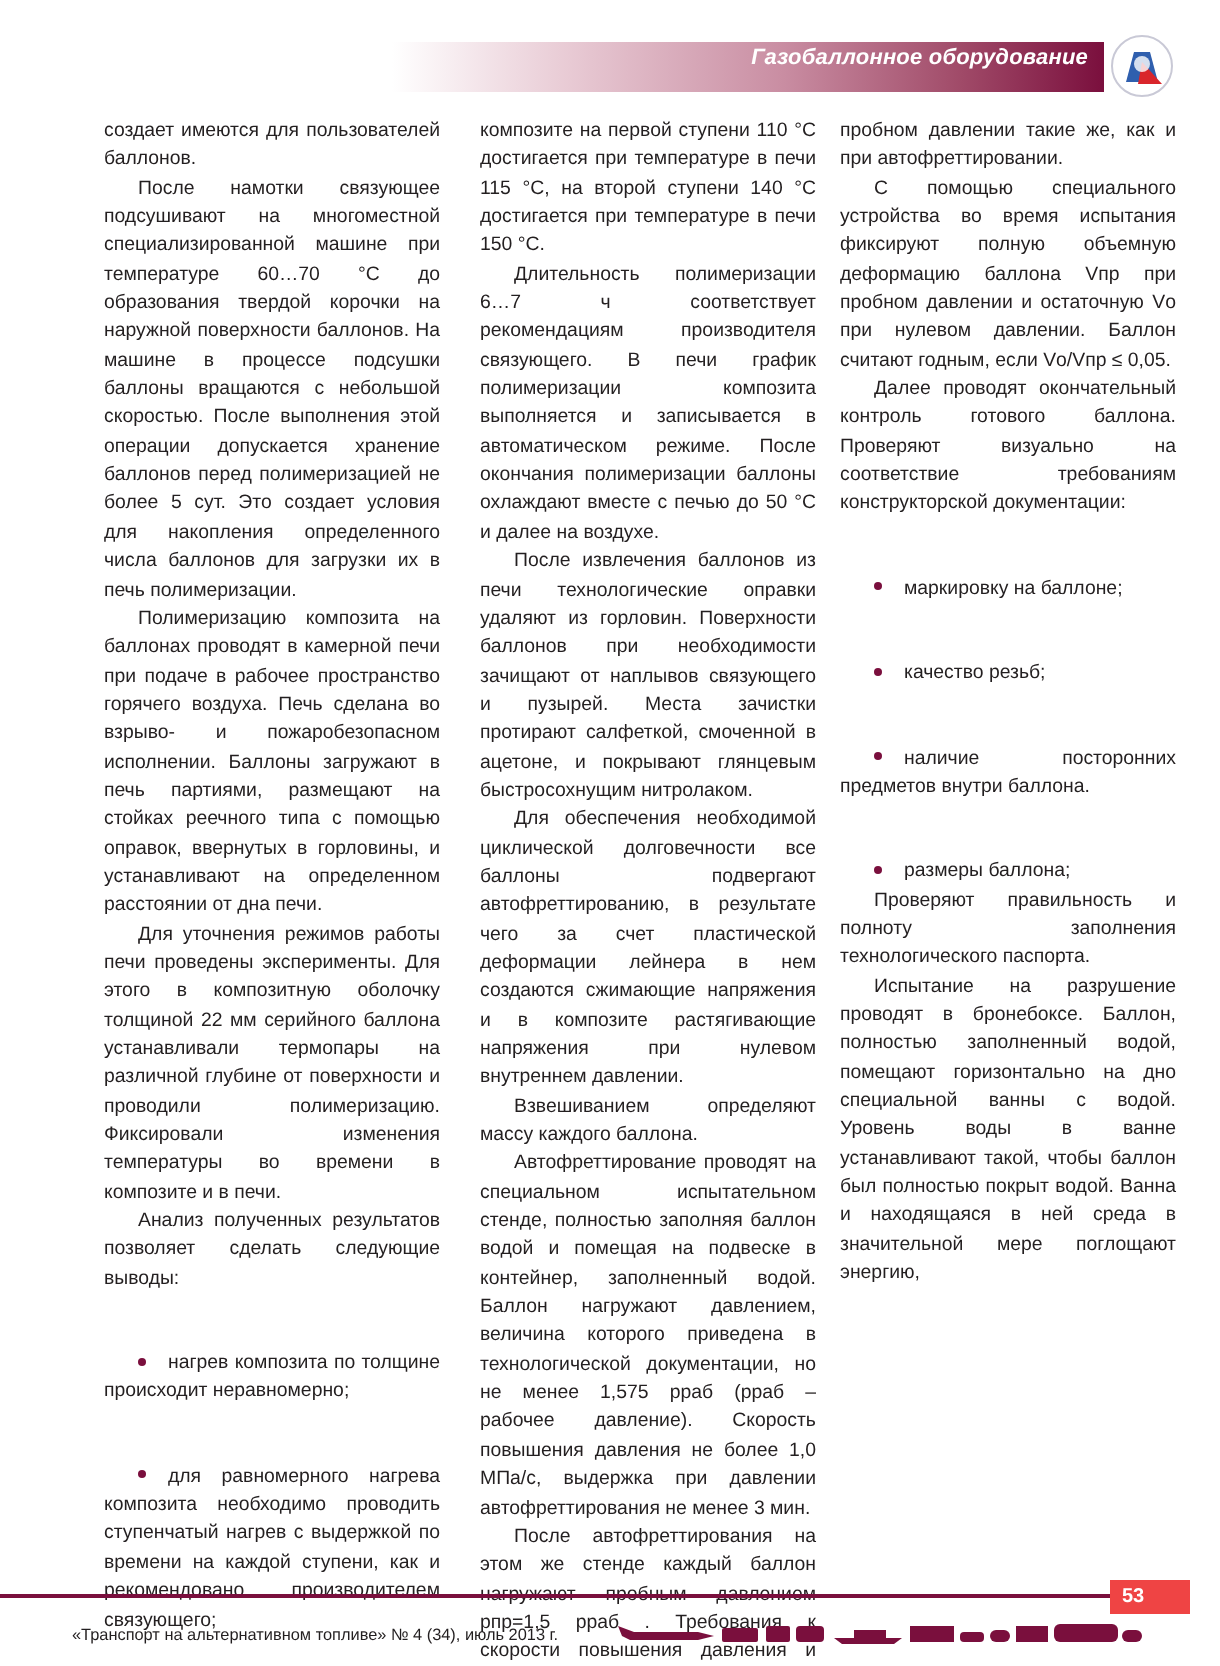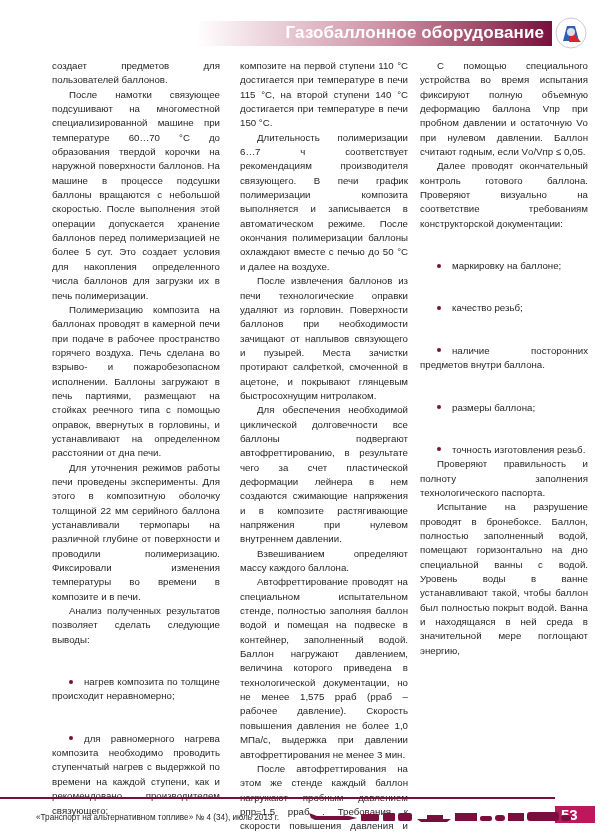--- a/index.html
+++ b/index.html
@@ -1,79 +1,79 @@
 <!DOCTYPE html>
 <html><head>
 <meta charset="utf-8">
 <style>
   html, body { margin:0; padding:0; background:#ffffff; }
   body { width:610px; height:833px; position:relative; overflow:hidden;
          font-family:"Liberation Sans", "DejaVu Sans", sans-serif; color:#231f20; }
   .header-band { position:absolute; left:196px; top:21px; width:356px; height:25px;
     background:linear-gradient(to right, rgba(255,255,255,1) 0%, #e8cad4 25%, #c98da2 55%, #a04a68 80%, #7a0f3d 100%); }
-  .header-title { position:absolute; right:66px; top:23px; font-weight:bold;
-    font-size:17px; color:#ffffff; letter-spacing:0.1px; }
+  .header-title { position:absolute; right:66px; top:23px; font-style:italic; font-weight:bold;
+    font-size:11px; color:#ffffff; letter-spacing:0.1px; }
   .header-logo { position:absolute; left:555px; top:17px; width:32px; height:32px; }
   .columns { position:absolute; top:59px; left:52px; width:534px; }
   .col { position:absolute; top:0; width:168px; font-size:9.7px; line-height:14.35px;
          text-align:justify; hyphens:manual; }
   .col p { margin:0; text-indent:17px; }
   .col p.noindent { text-indent:0; }
   .col p.bullet { text-indent:17px;margin-top:28px; }
   .col p.bullet::before { content:""; display:inline-block; width:4px; height:4px; border-radius:50%;
      background:#7a0f3d; margin-right:11px; vertical-align:middle; position:relative; top:-1px; }
   #c1 { left:0; }
   #c2 { left:188px; }
   #c3 { left:368px; }
   .footer-line { position:absolute; left:0; top:797px; width:555px; height:2px; background:#7a0f3d; }
-  .page-num { position:absolute; left:555px; top:790px; width:40px; height:17px; background:#be185d;
-     color:#ffffff; font-size:15px; font-weight:bold; line-height:17px; text-indent:6px;margin-top:16px; }
+  .page-num { position:absolute; left:555px; top:790px; width:40px; height:17px; background:#ef4444;
+     color:#ffffff; font-size:10px; font-weight:bold; line-height:17px; text-indent:6px; }
   .footer-text { position:absolute; left:36px; top:813px; font-size:8.2px; color:#231f20; }
   .footer-icons { position:absolute; left:309px; top:810px; width:262px; height:13px; }
 </style>
 </head>
 <body>
 
 <div class="header-band"></div>
 <div class="header-title">Газобаллонное оборудование</div>
 <svg class="header-logo" viewBox="0 0 32 32">
   <circle cx="16" cy="16" r="15" fill="#ffffff" stroke="#c9c9d6" stroke-width="1"></circle>
   <path d="M8 24 L12 9 L20 9 L24 24 Z" fill="#2f5fae"></path>
   <path d="M16 14 L26 25 L14 25 Z" fill="#d9252b"></path>
   <circle cx="16" cy="15" r="4" fill="#ffffff" opacity="0.8"></circle>
 </svg>
 
 <div class="columns">
   <div class="col" id="c1">
-      <p class="noindent">создает предметов для пользователей баллонов.</p>
+      <p class="noindent">создает имеются для пользователей баллонов.</p>
       <p>После намотки связующее подсушивают на многоместной специализированной машине при температуре 60…70 °С до образования твердой корочки на наружной поверхности баллонов. На машине в процессе подсушки баллоны вращаются с небольшой скоростью. После выполнения этой операции допускается хранение баллонов перед полимеризацией не более 5 сут. Это создает условия для накопления определенного числа баллонов для загрузки их в печь полимеризации.</p>
       <p>Полимеризацию композита на баллонах проводят в камерной печи при подаче в рабочее пространство горячего воздуха. Печь сделана во взрыво- и пожаробезопасном исполнении. Баллоны загружают в печь партиями, размещают на стойках реечного типа с помощью оправок, ввернутых в горловины, и устанавливают на определенном расстоянии от дна печи.</p>
       <p>Для уточнения режимов работы печи проведены эксперименты. Для этого в композитную оболочку толщиной 22 мм серийного баллона устанавливали термопары на различной глубине от поверхности и проводили полимеризацию. Фиксировали изменения температуры во времени в композите и в печи.</p>
       <p>Анализ полученных результатов позволяет сделать следующие выводы:</p>
       <p class="bullet">нагрев композита по толщине происходит неравномерно;</p>
       <p class="bullet">для равномерного нагрева композита необходимо проводить ступенчатый нагрев с выдержкой по времени на каждой ступени, как и рекомендовано производителем связующего;</p>
       <p class="bullet">имеются несовпадения между показаниями температур в печи и в композите, а именно – рекомендуемая максимальная температура в</p>
     </div>
   <div class="col" id="c2">
       <p class="noindent">композите на первой ступени 110 °С достигается при температуре в печи 115 °С, на второй ступени 140 °С достигается при температуре в печи 150 °С.</p>
       <p>Длительность полимеризации 6…7 ч соответствует рекомендациям производителя связующего. В печи график полимеризации композита выполняется и записывается в автоматическом режиме. После окончания полимеризации баллоны охлаждают вместе с печью до 50 °С и далее на воздухе.</p>
       <p>После извлечения баллонов из печи технологические оправки удаляют из горловин. Поверхности баллонов при необходимости зачищают от наплывов связующего и пузырей. Места зачистки протирают салфеткой, смоченной в ацетоне, и покрывают глянцевым быстросохнущим нитролаком.</p>
       <p>Для обеспечения необходимой циклической долговечности все баллоны подвергают автофреттированию, в результате чего за счет пластической деформации лейнера в нем создаются сжимающие напряжения и в композите растягивающие напряжения при нулевом внутреннем давлении.</p>
       <p>Взвешиванием определяют массу каждого баллона.</p>
       <p>Автофреттирование проводят на специальном испытательном стенде, полностью заполняя баллон водой и помещая на подвеске в контейнер, заполненный водой. Баллон нагружают давлением, величина которого приведена в технологической документации, но не менее 1,575 pраб (pраб – рабочее давление). Скорость повышения давления не более 1,0 МПа/с, выдержка при давлении автофреттирования не менее 3 мин.</p>
       <p>После автофреттирования на этом же стенде каждый баллон нагружают пробным давлением pпр=1,5 pраб . Требования к скорости повышения давления и времени выдержки при</p>
     </div>
   <div class="col" id="c3">
+      <p class="noindent">пробном давлении такие же, как и при автофреттировании.</p>
       <p>С помощью специального устройства во время испытания фиксируют полную объемную деформацию баллона Vпр при пробном давлении и остаточную Vо при нулевом давлении. Баллон считают годным, если Vо/Vпр ≤ 0,05.</p>
       <p>Далее проводят окончательный контроль готового баллона. Проверяют визуально на соответствие требованиям конструкторской документации:</p>
       <p class="bullet">маркировку на баллоне;</p>
       <p class="bullet">качество резьб;</p>
       <p class="bullet">наличие посторонних предметов внутри баллона.</p>
       <p class="bullet">размеры баллона;</p>
-      <p class="bullet">точность изготовления резьб.</p>
       <p>Проверяют правильность и полноту заполнения технологического паспорта.</p>
       <p>Испытание на разрушение проводят в бронебоксе. Баллон, полностью заполненный водой, помещают горизонтально на дно специальной ванны с водой. Уровень воды в ванне устанавливают такой, чтобы баллон был полностью покрыт водой. Ванна и находящаяся в ней среда в значительной мере поглощают энергию,</p>
     </div>
 </div>
 
 <div class="footer-line"></div>
 <div class="page-num">53</div>
 <div class="footer-text">«Транспорт на альтернативном топливе» № 4 (34), июль 2013 г.</div>
 <svg class="footer-icons" viewBox="0 0 262 13">
   <g fill="#7a0f3d">

